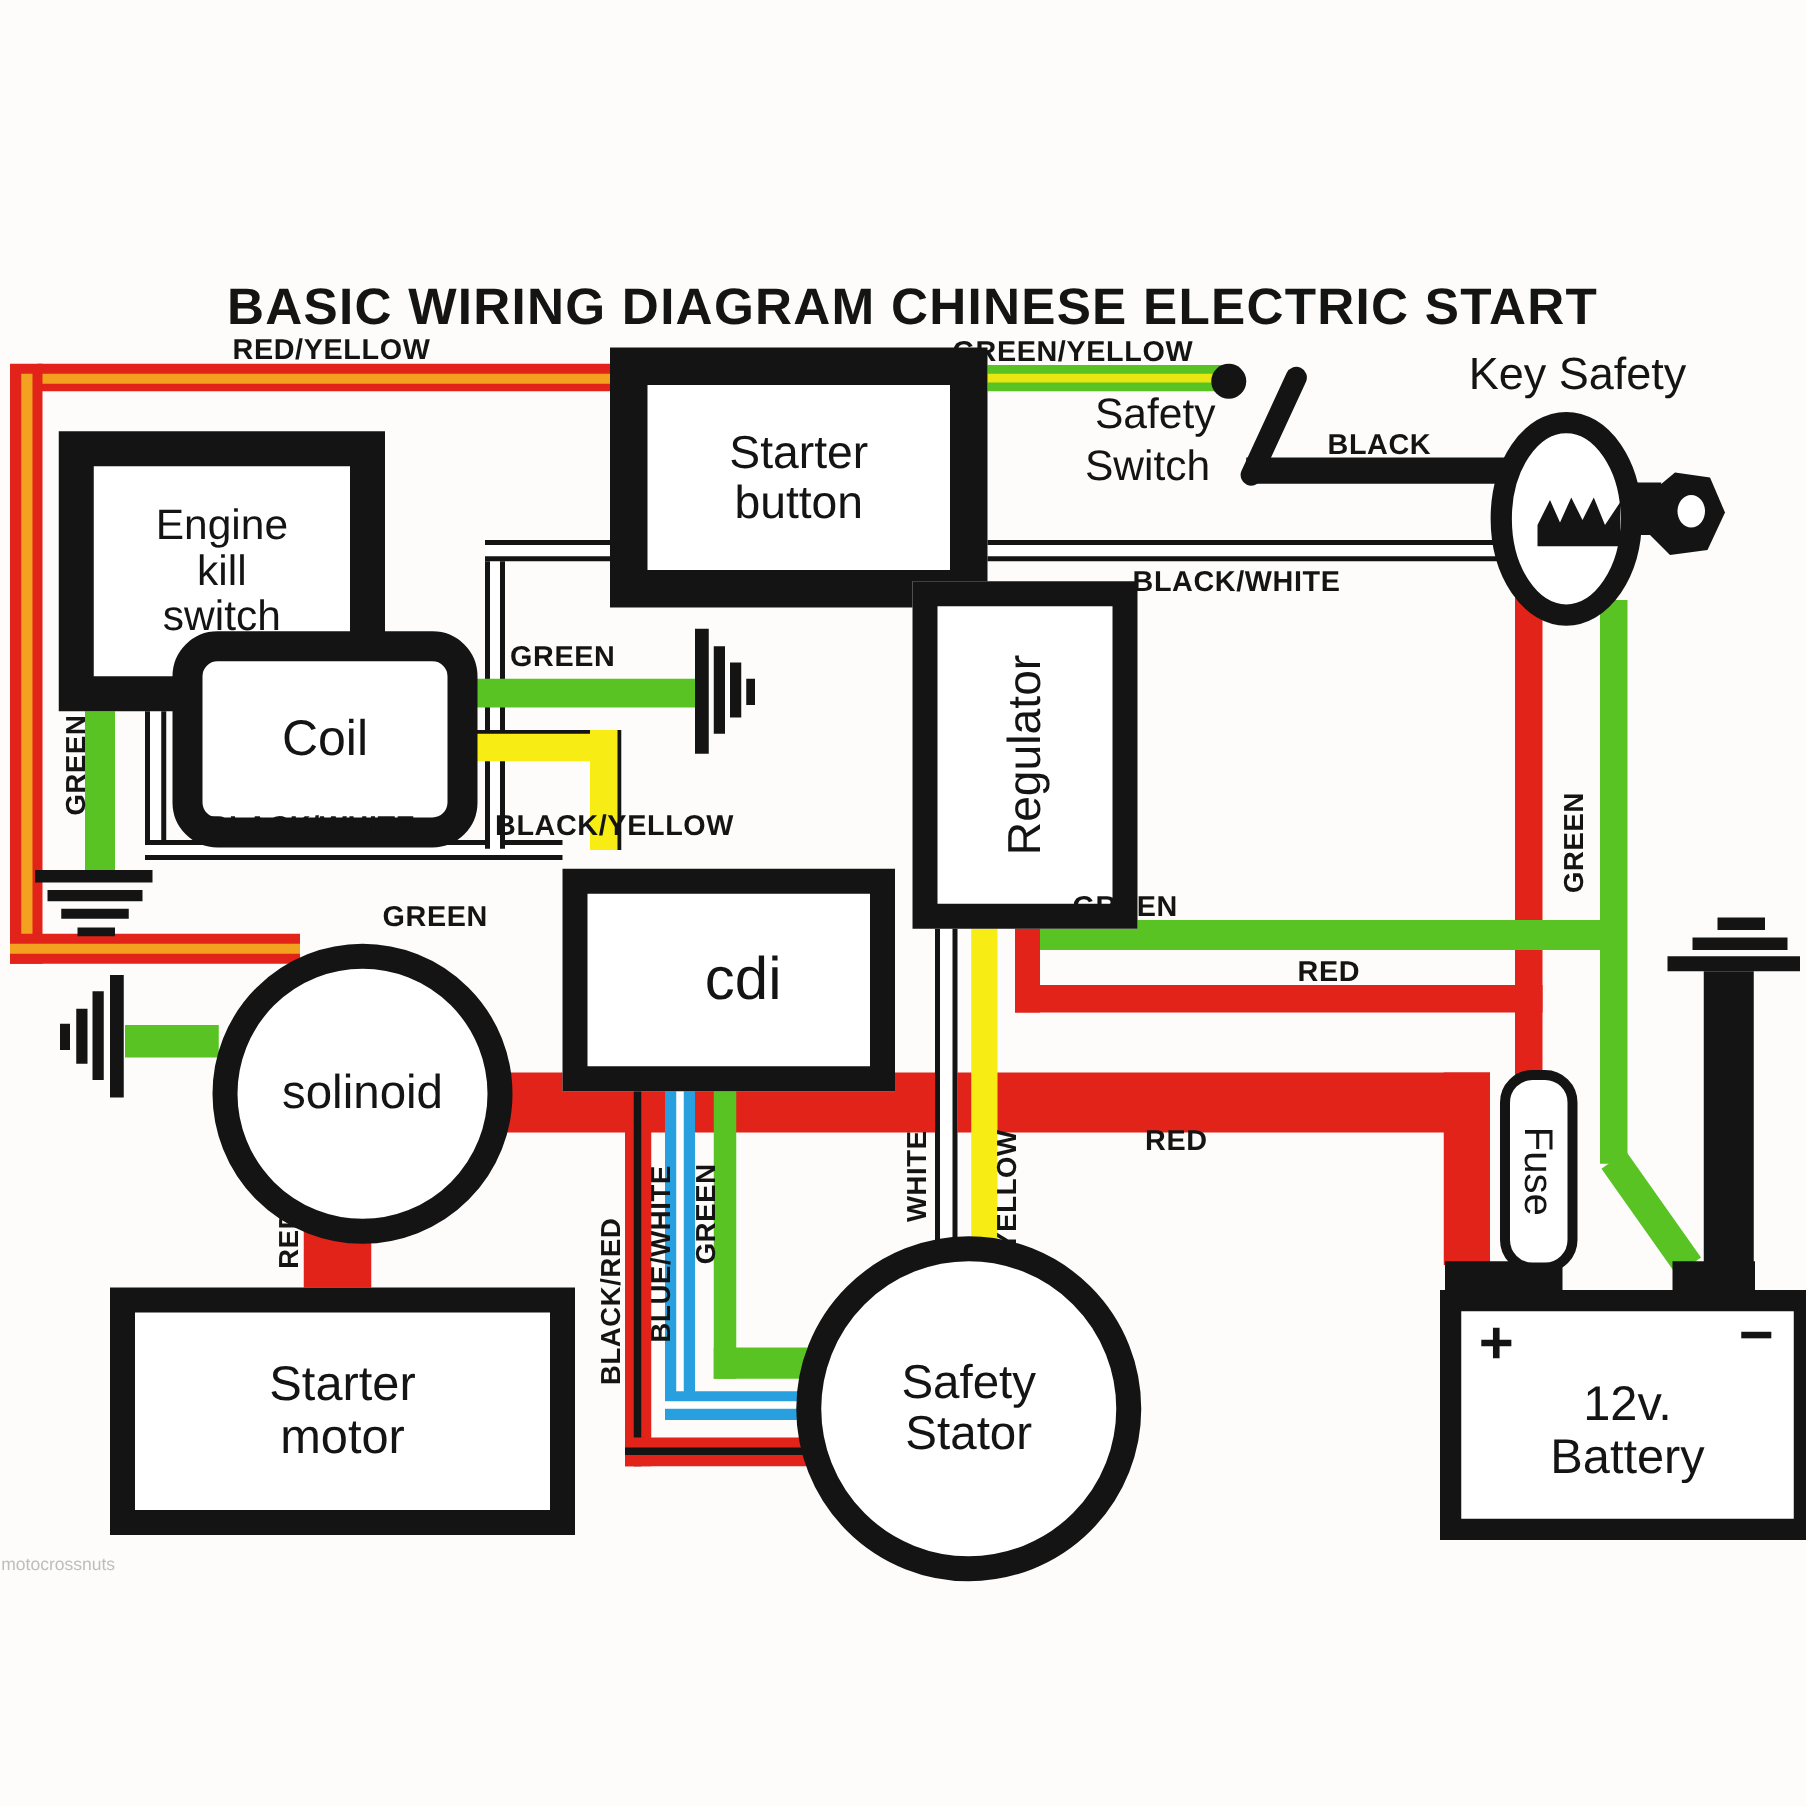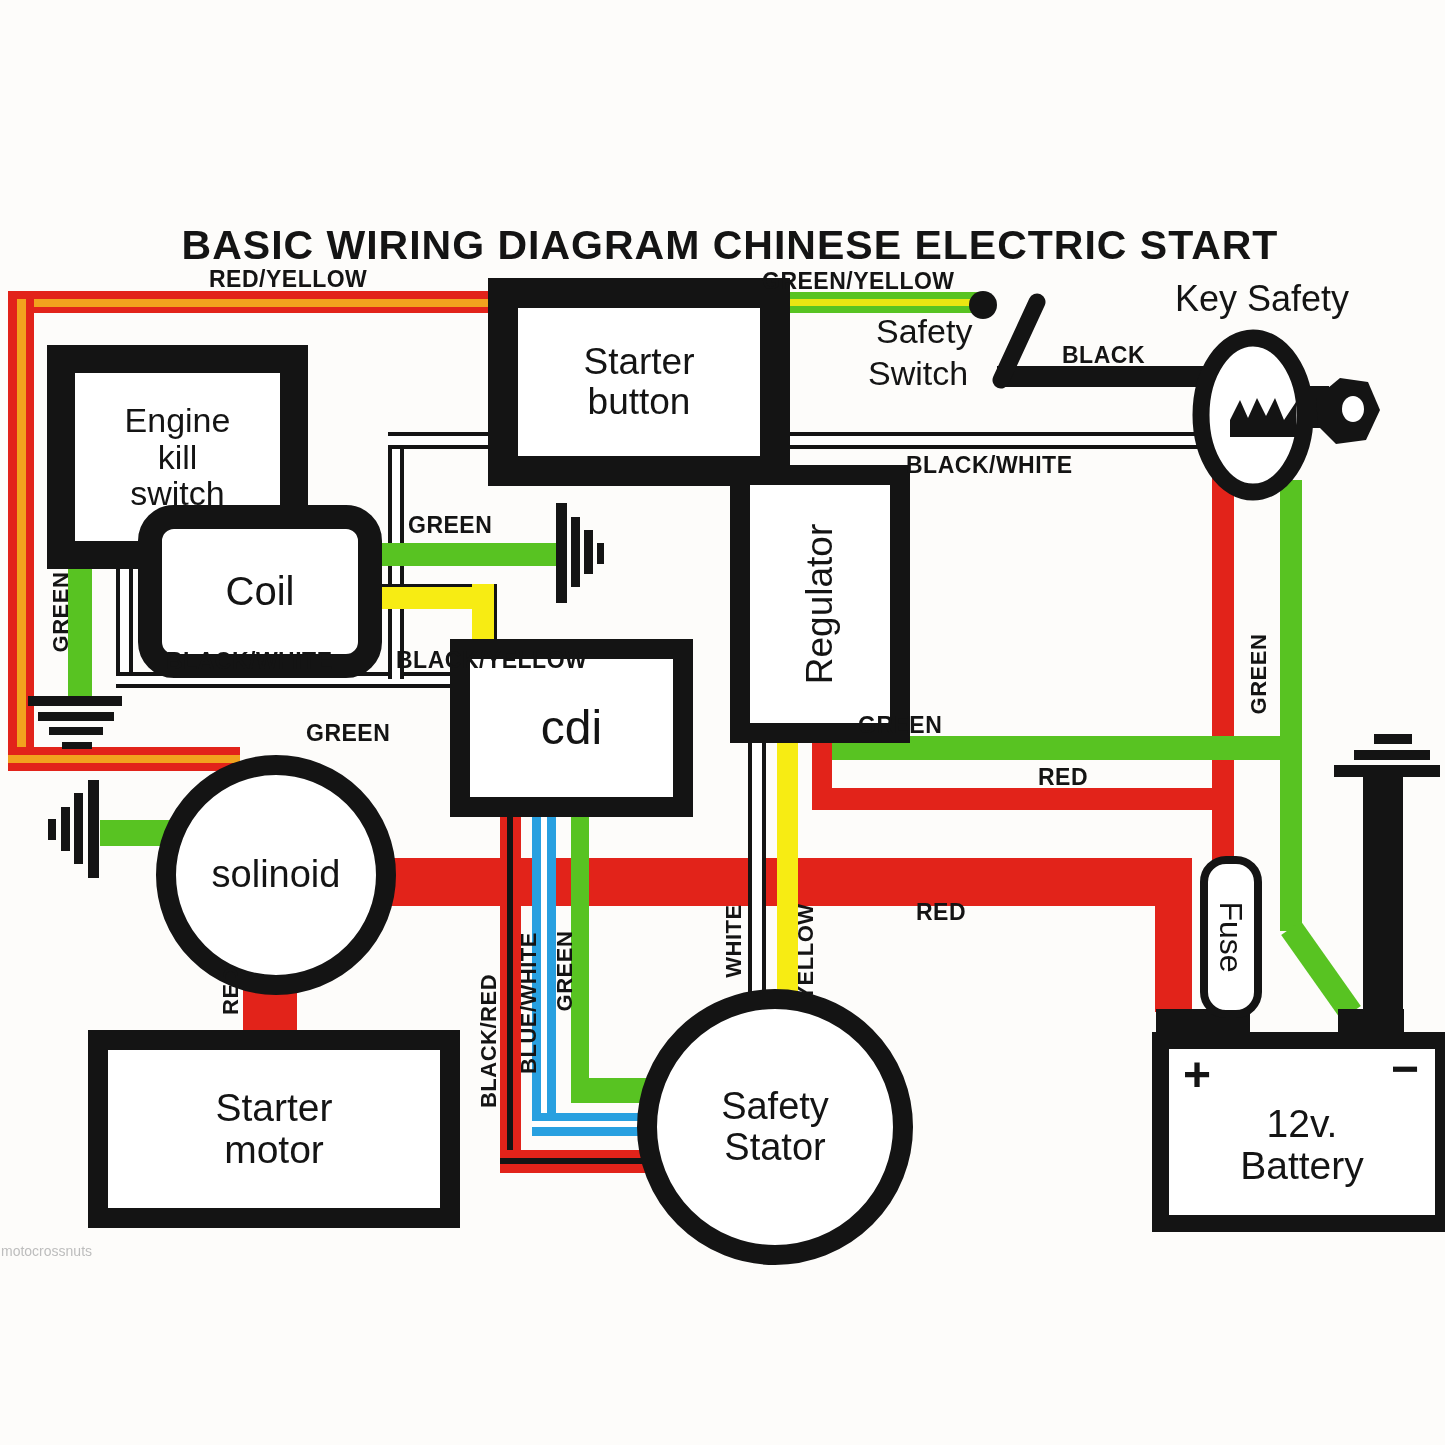--- a/index.html
+++ b/index.html
@@ -142,29 +142,29 @@
   <div class="box" style="left:47px;top:345px;width:205px;height:168px;border-width:28px;font-size:34px;">
     <span>Engine</span>
     <span>kill</span>
     <span>switch</span>
   </div>
 
   <div class="box round" style="left:138px;top:505px;width:196px;height:125px;border-width:24px;font-size:40px;">
     <span>Coil</span>
   </div>
 
-  <div class="box" style="left:450px;top:639px;width:203px;height:138px;border-width:20px;font-size:48px;">
+  <div class="box" style="left:450px;top:695px;width:203px;height:138px;border-width:20px;font-size:48px;padding-left:23px;">
     <span>cdi</span>
   </div>
 
   <div class="box" style="left:730px;top:465px;width:140px;height:238px;border-width:20px;">
     <span class="rot-ccw" style="position:absolute;left:50%;top:50%;font-size:37px;">Regulator</span>
   </div>
 
-  <div class="box circle" style="left:156px;top:755px;width:200px;height:200px;border-width:20px;font-size:38px;text-align:right;">
+  <div class="box circle" style="left:170px;top:755px;width:200px;height:200px;border-width:20px;font-size:38px;text-align:right;">
     <span>solinoid</span>
   </div>
 
   <div class="box circle" style="left:637px;top:989px;width:236px;height:236px;border-width:20px;font-size:38px;">
     <span>Safety</span>
     <span>Stator</span>
   </div>
 
   <div class="box" style="left:88px;top:1030px;width:332px;height:158px;border-width:20px;font-size:39px;">
     <span>Starter</span>
@@ -181,21 +181,21 @@
   <div class="box" style="left:1200px;top:856px;width:46px;height:146px;border-width:8px;border-radius:26px;">
     <span class="rot-cw" style="position:absolute;left:50%;top:50%;font-size:32px;">Fuse</span>
   </div>
 
   <div class="title">BASIC WIRING DIAGRAM CHINESE ELECTRIC START</div>
 
   <div class="caption" style="left:1175px;top:278px;">Key Safety</div>
   <div class="caption" style="left:876px;top:312px;font-size:34px;">Safety</div>
   <div class="caption" style="left:868px;top:354px;font-size:34px;">Switch</div>
 
-  <div class="lbl" style="left:186px;top:266px;margin-left:23px;">RED/YELLOW</div>
+  <div class="lbl" style="left:186px;top:266px;">RED/YELLOW</div>
   <div class="lbl" style="left:762px;top:268px;">GREEN/YELLOW</div>
   <div class="lbl" style="left:1062px;top:342px;">BLACK</div>
   <div class="lbl" style="left:906px;top:452px;">BLACK/WHITE</div>
   <div class="lbl" style="left:408px;top:512px;">GREEN</div>
   <div class="lbl" style="left:396px;top:647px;">BLACK/YELLOW</div>
   <div class="lbl" style="left:166px;top:648px;">BLACK/WHITE</div>
   <div class="lbl" style="left:306px;top:720px;">GREEN</div>
   <div class="lbl" style="left:858px;top:712px;">GREEN</div>
   <div class="lbl" style="left:1038px;top:764px;">RED</div>
   <div class="lbl" style="left:916px;top:899px;">RED</div>

